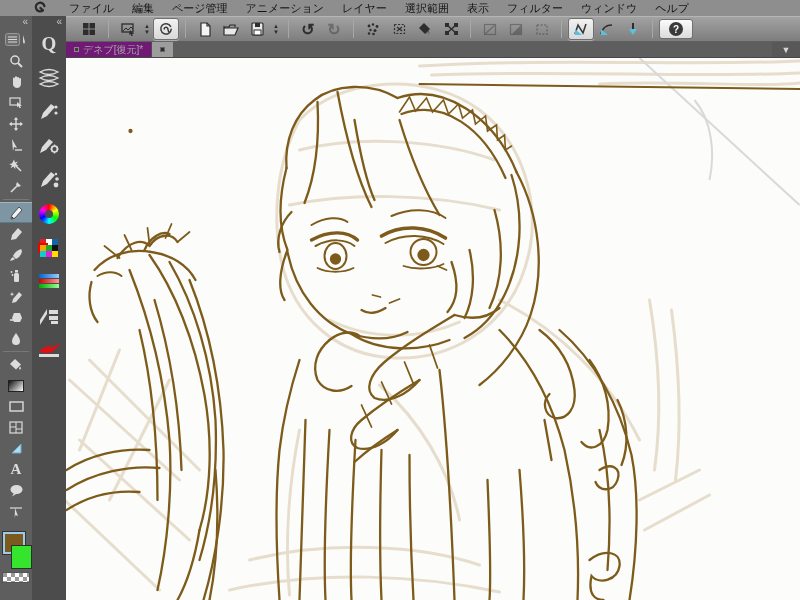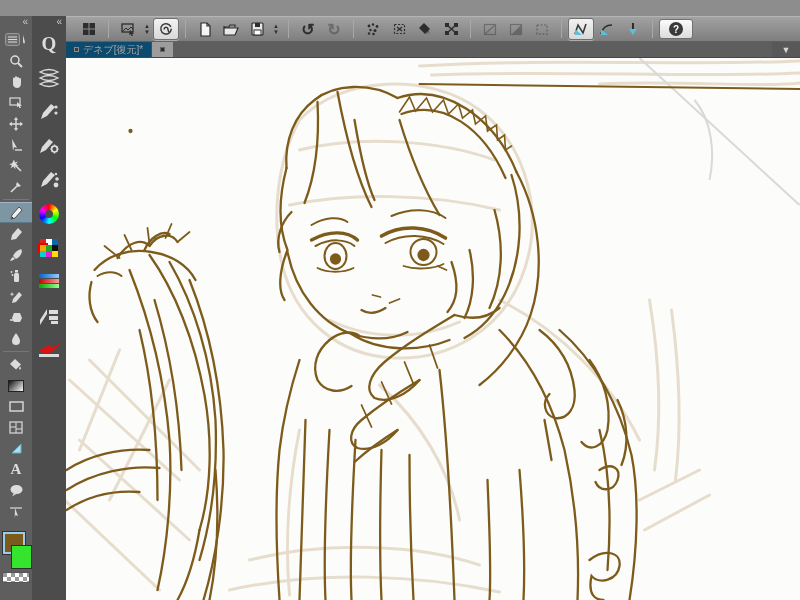--- a/index.html
+++ b/index.html
@@ -28,21 +28,21 @@
   #helpbtn { width:34px; height:20px; background:linear-gradient(#fbfbfb,#dcdcdc);
     border:1px solid #707070; border-radius:3px; display:flex; align-items:center; justify-content:center; }
   #helpbtn .qmark { width:14px; height:14px; border-radius:50%; background:#3a3a3a; color:#fff;
     font-size:10px; font-weight:bold; display:flex; align-items:center; justify-content:center; }
 
   
   #tabbar { position:absolute; left:66px; top:42px; width:734px; height:16px;
     background:#5e5e5e; display:flex; align-items:stretch; border-bottom:1px solid #474747; }
   .doctab { display:flex; align-items:center; gap:4px; padding:0 8px; font-size:10px; white-space:nowrap; }
   .doctab .dot { width:5px; height:5px; background:#3c3c3c; border:1px solid #8a8a8a; flex:0 0 auto; }
-  .doctab.inactive { background:#0c4a6e; color:#a6a6a6; border-right:1px solid #4d4d4d; }
+  .doctab.inactive { background:#701a75; color:#a6a6a6; border-right:1px solid #4d4d4d; }
   .doctab.active { background:#9d9d9d; color:#1d1d1d; }
   .doctab.active .dot { background:#2e2e2e; border-color:#666; }
   #tab-dropdown { margin-left:auto; width:28px; display:flex; align-items:center; justify-content:center;
     color:#d6d6d6; font-size:9px; background:#585858; }
 
   
   #toolcol { position:absolute; left:0; top:16px; width:32px; height:584px; background:#5e5e5e; }
   #palcol  { position:absolute; left:32px; top:16px; width:34px; height:584px; background:#4c4c4c; }
   .dockchev { height:13px; color:#c9c9c9; font-size:10px; line-height:12px; text-align:right; padding-right:4px; }
   .toolcell { width:32px; height:21px; display:flex; align-items:center; justify-content:center; color:#dcdcdc; }
@@ -69,20 +69,37 @@
   .gradicon { width:16px; height:12px; background:linear-gradient(135deg,#111,#fdfdfd); border:1px solid #222; }
 
   
   #canvas { position:absolute; left:66px; top:58px; width:734px; height:542px; background:#fcfcfb; }
   #canvas svg { display:block; }
 </style>
 </head>
 <body>
 <div id="app">
 
+  <div id="menubar">
+    <span class="logo">
+      <svg width="15" height="14" viewBox="0 0 15 14">
+          <path d="M11.5,5.2 A4.4,4.4 0 1 0 9.8,9.6 M7.4,7 l2.6,2.4" fill="none" stroke="#2a2a2a" stroke-width="2.2" stroke-linecap="round"></path>
+        </svg>
+    </span>
+    <span class="mitem">ファイル</span>
+    <span class="mitem">編集</span>
+    <span class="mitem">ページ管理</span>
+    <span class="mitem">アニメーション</span>
+    <span class="mitem">レイヤー</span>
+    <span class="mitem">選択範囲</span>
+    <span class="mitem">表示</span>
+    <span class="mitem">フィルター</span>
+    <span class="mitem">ウィンドウ</span>
+    <span class="mitem">ヘルプ</span>
+  </div>
 
   <div id="cmdbar">
     <div style="width:76px"></div>
     <div class="tbtn">
       <svg width="14" height="14" viewBox="0 0 14 14">
           <g fill="#2d2d2d">
             <rect x="1" y="1" width="5.5" height="5.5"></rect>
             <rect x="7.5" y="1" width="5.5" height="5.5"></rect>
             <rect x="1" y="7.5" width="5.5" height="5.5"></rect>
             <rect x="7.5" y="7.5" width="5.5" height="5.5"></rect>

